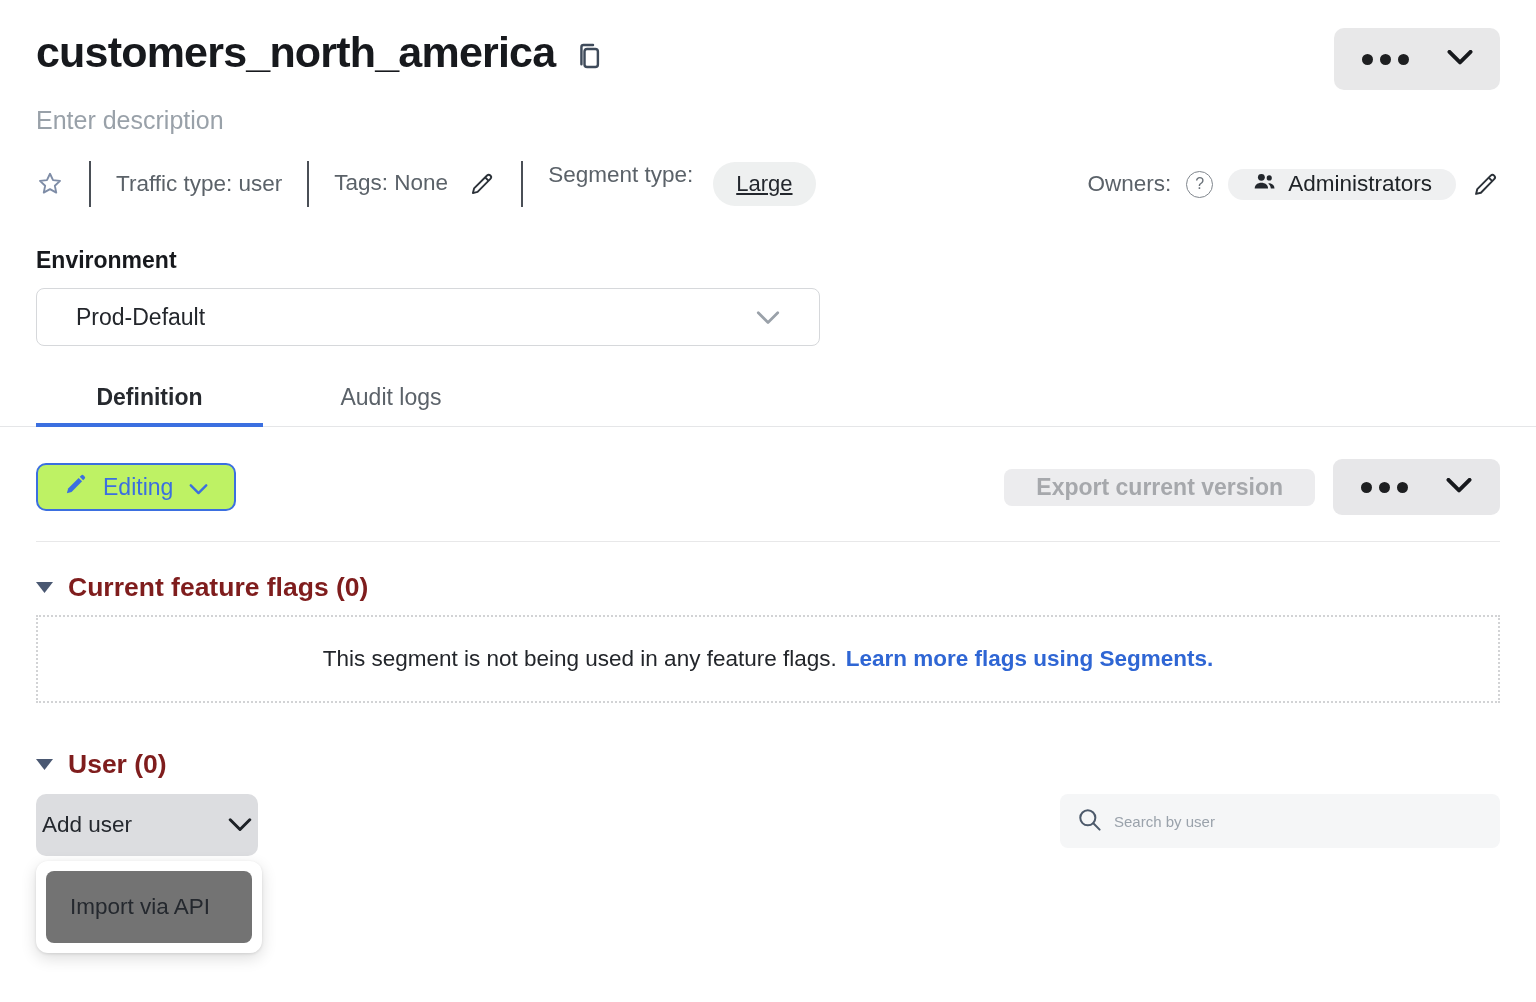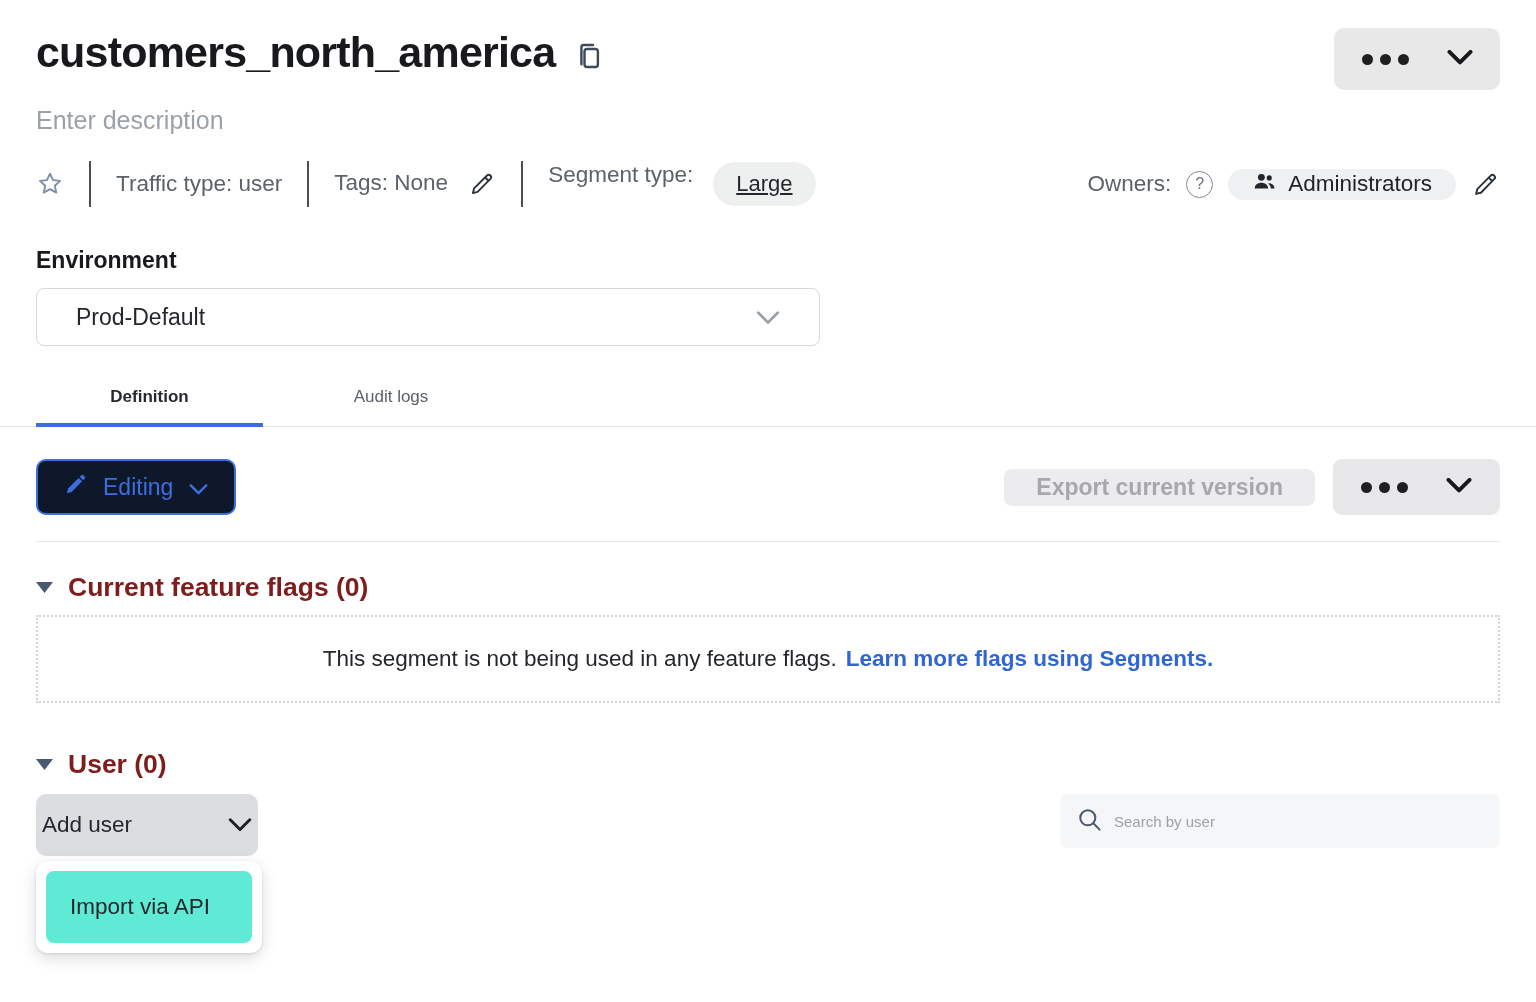--- a/index.html
+++ b/index.html
@@ -57,33 +57,33 @@
   .env-select {
     margin-top: 14px; width: 784px; height: 58px; border: 1px solid #d6d8db; border-radius: 8px;
     display: flex; align-items: center; justify-content: space-between;
     padding: 0 39px; font-size: 23px; color: #23262b; cursor: pointer; background: #fff;
   }
 
   
   .tabs { margin: 22px -36px 0 -36px; padding: 0 36px; border-bottom: 1px solid #e5e6e8; display: flex; }
   .tab {
     height: 58px; display: flex; align-items: center; justify-content: center;
-    font-size: 17px; cursor: pointer; position: relative; color: #5b6269;
+    font-size: 23px; cursor: pointer; position: relative; color: #5b6269;
   }
   .tab.active { width: 227px; font-weight: 700; color: #26292e; }
   .tab.active::after {
     content: ""; position: absolute; left: 0; right: 0; bottom: -1px; height: 4px; background: #3b6fe0;
   }
   .tab.inactive { margin-left: 58px; width: 140px; }
 
   
   .toolbar { margin-top: 32px; display: flex; align-items: center; }
   .editing-btn {
-    height: 56px; padding: 0 26px; display: flex; align-items: center; gap: 16px;
-    border: 2px solid #3b6fe0; border-radius: 10px; background: #0f172a;
+    height: 48px; padding: 0 26px; display: flex; align-items: center; gap: 16px;
+    border: 2px solid #3b6fe0; border-radius: 10px; background: #bef264;
     color: #3b6fe0; font-size: 23px; cursor: pointer; font-family: inherit;
   }
   .toolbar-right { margin-left: auto; display: flex; align-items: center; gap: 18px; }
   .export-btn {
     height: 37px; padding: 0 32px; background: #ececee; border: none; border-radius: 8px;
     color: #a6a8ac; font-size: 23px; font-weight: 700; font-family: inherit; cursor: default;
   }
   .more-btn.small { width: 167px; height: 56px; border-radius: 9px; background: #e7e7e9; }
 
   .section-divider { margin-top: 26px; border-top: 1px solid #e8e8e9; }
@@ -107,21 +107,21 @@
     width: 222px; height: 62px; background: #dcdde0; border: none; border-radius: 10px;
     display: flex; align-items: center; justify-content: space-between; gap: 22px;
     font-size: 22.5px; color: #24282e; cursor: pointer; font-family: inherit;
   }
   .add-user-menu {
     position: absolute; top: 67px; left: 0; width: 226px; background: #ffffff; border-radius: 12px;
     box-shadow: 0 1px 3px rgba(0,0,0,0.10), 0 5px 16px rgba(0,0,0,0.14);
     padding: 10px; z-index: 5;
   }
   .menu-item {
-    background: #5eead4; border-radius: 8px; height: 72px;
+    background: #737373; border-radius: 8px; height: 72px;
     display: flex; align-items: center; padding: 0 24px;
     font-size: 22.5px; color: #24282e; cursor: pointer; text-align: center;
   }
 
   .search-box {
     width: 440px; height: 54px; background: #f5f6f7; border-radius: 8px;
     display: flex; align-items: center; padding: 0 16px; gap: 9px;
   }
   .search-input {
     border: none; background: transparent; outline: none;

